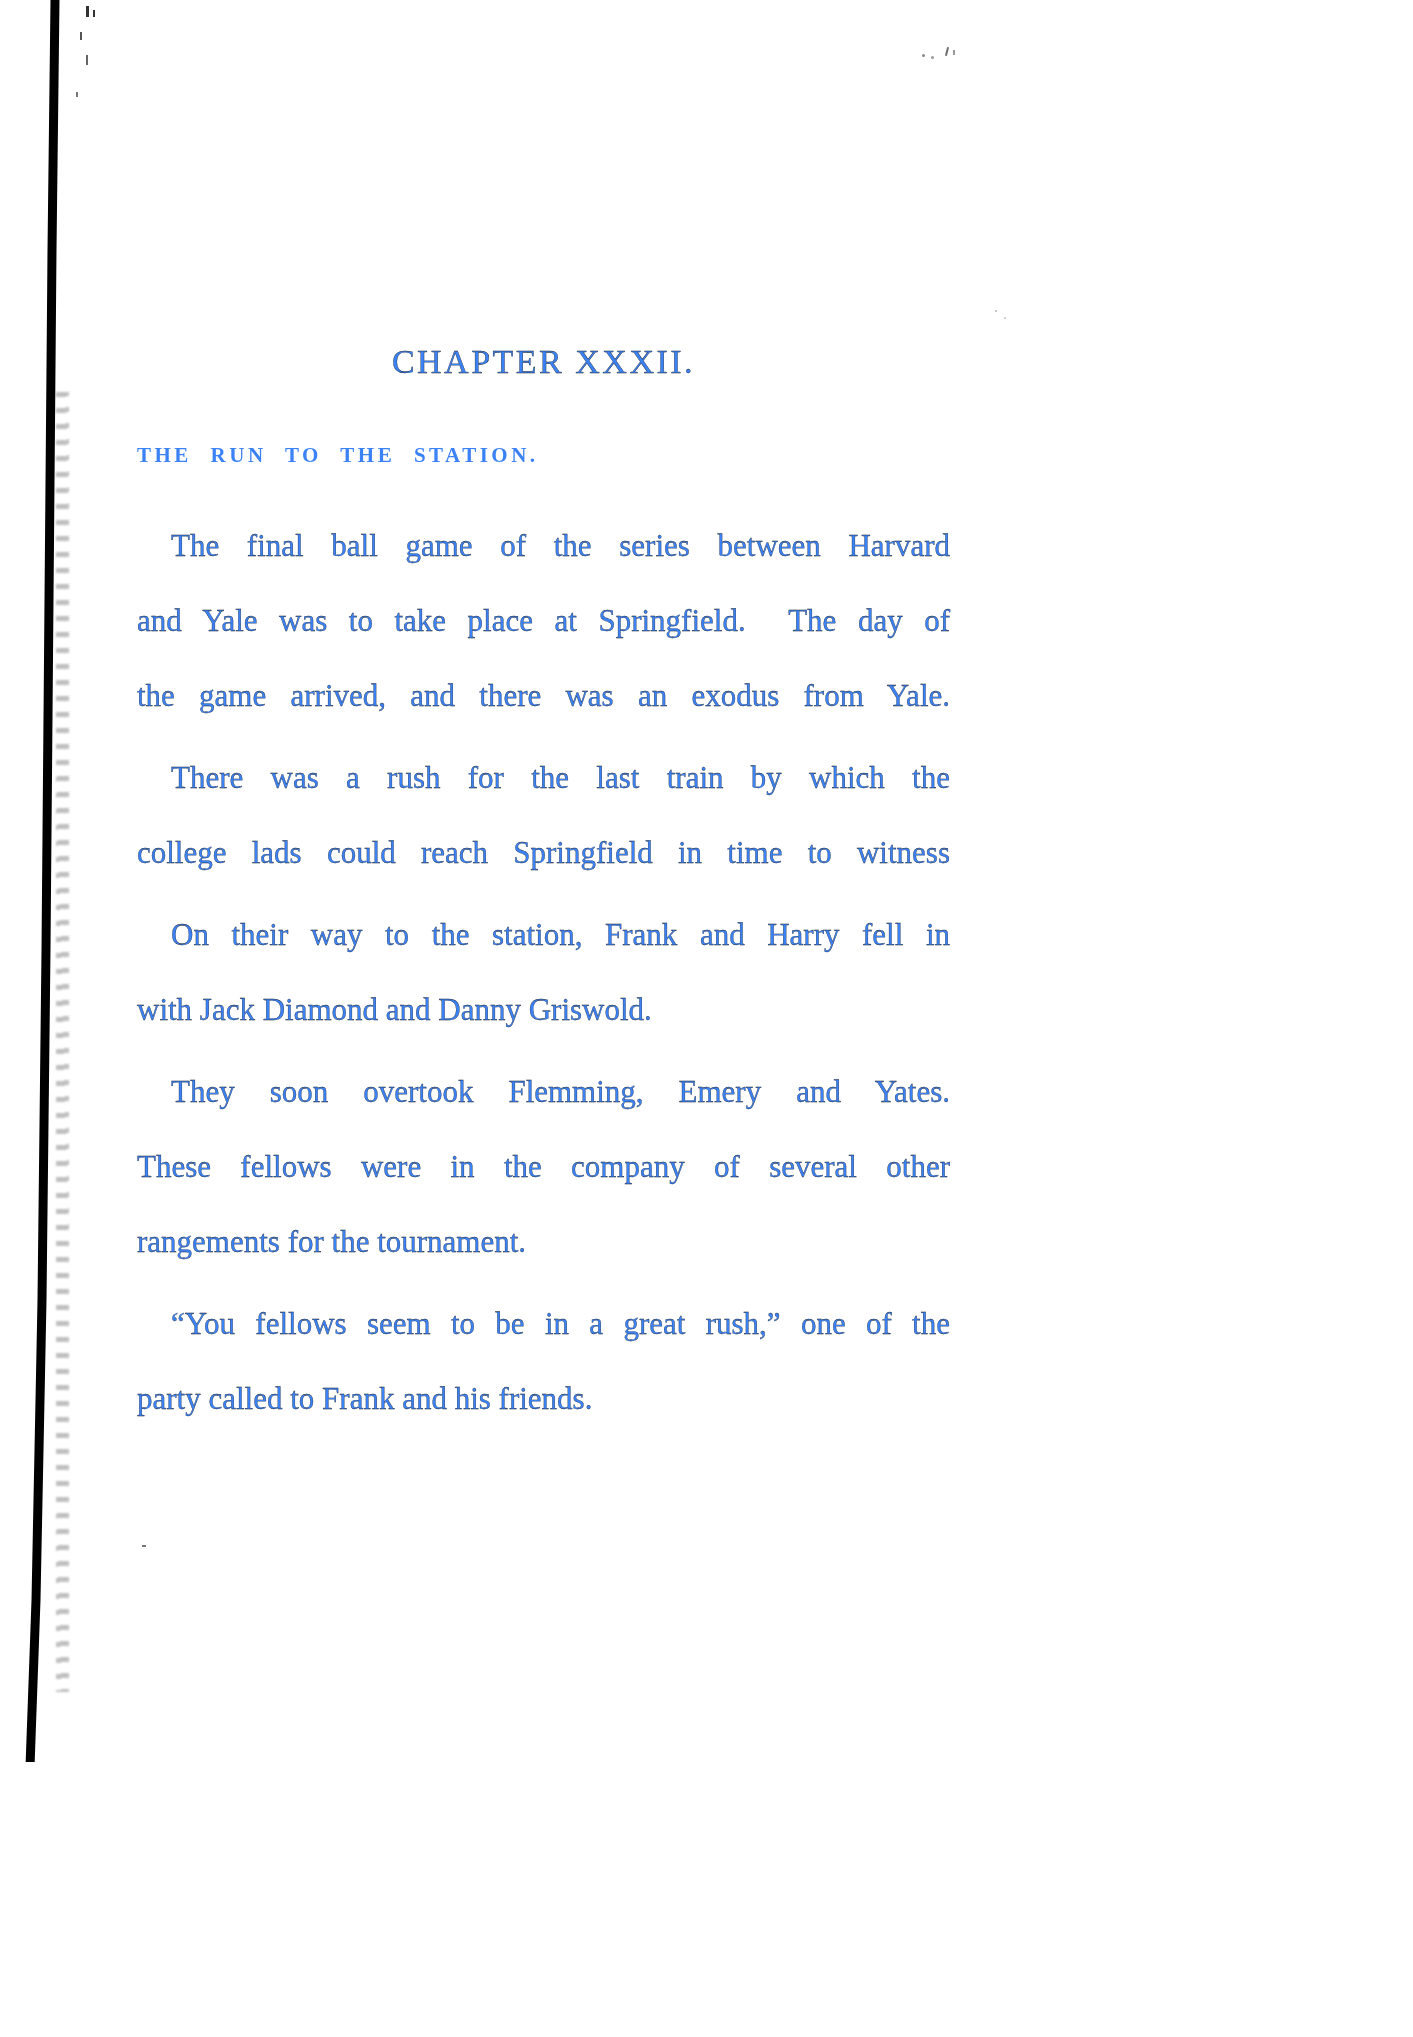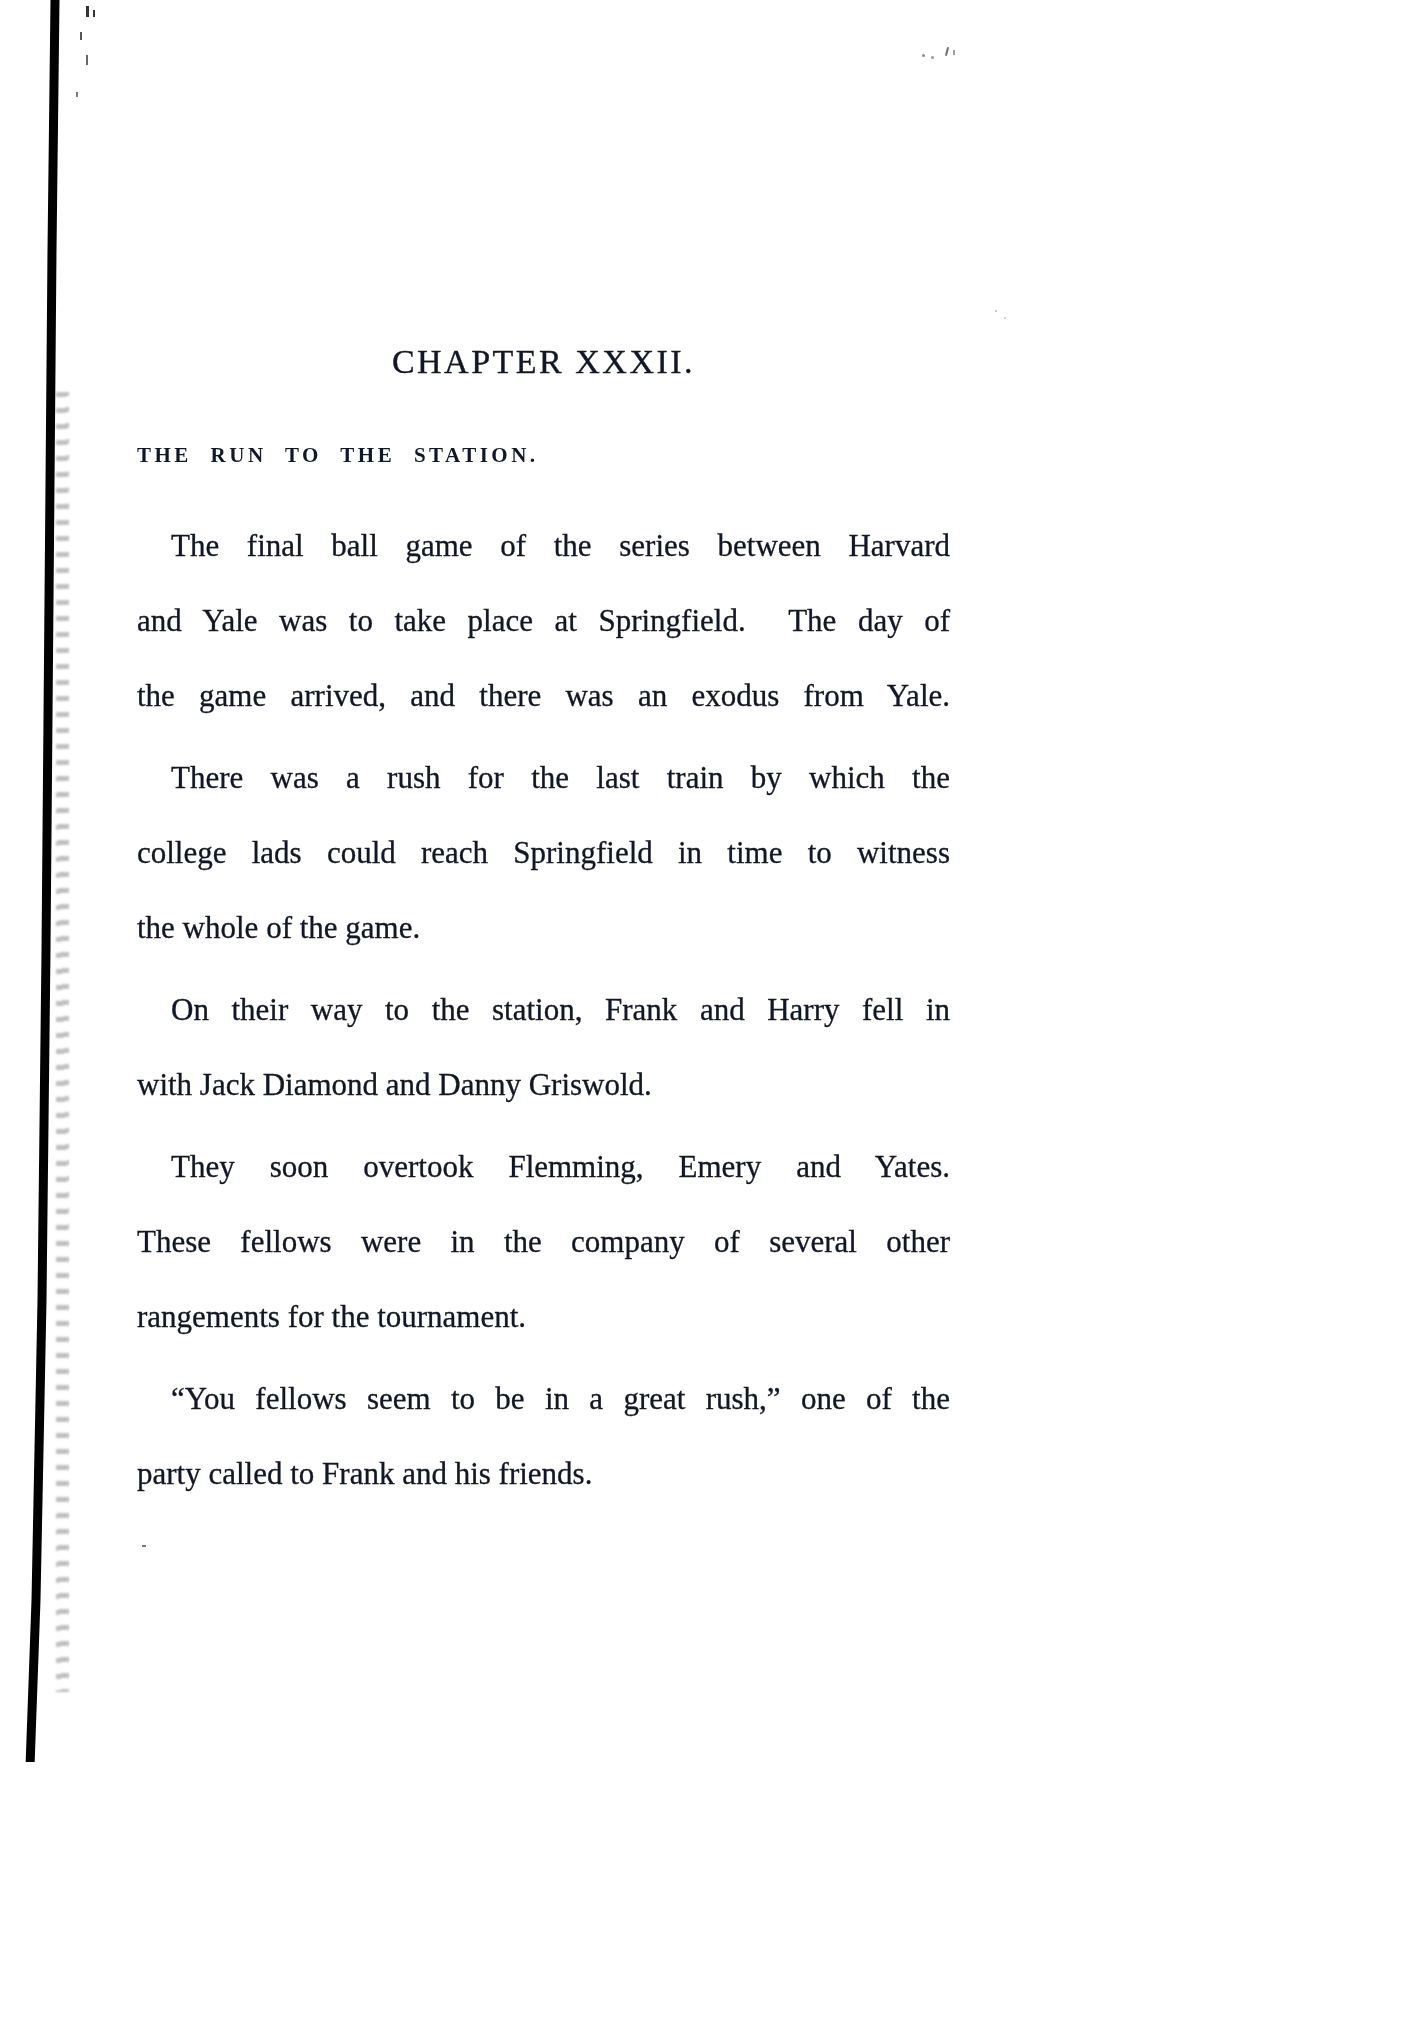--- a/index.html
+++ b/index.html
@@ -3,21 +3,21 @@
 <meta charset="utf-8">
 <style>
   html, body { margin: 0; padding: 0; background: #ffffff; }
   .page {
     position: relative;
     width: 1413px;
     height: 1762px;
     background: #ffffff;
     overflow: hidden;
     font-family: "Liberation Serif", "DejaVu Serif", serif;
-    color: #0f172a;
+    color: #3b82f6;
   }
   
   .gutter-svg { position: absolute; left: 0; top: 0; }
   
   .margin-noise {
     position: absolute;
     left: 56px; top: 392px;
     width: 13px; height: 1300px;
     background: repeating-linear-gradient(
       177deg,
@@ -91,21 +91,20 @@
     <h2 class="subheading">THE RUN TO THE STATION.</h2>
     <div class="bodytext">
         <div class="para">
           <div class="line first full">The final ball game of the series between Harvard</div>
           <div class="line full">and Yale was to take place at Springfield.  The day of</div>
           <div class="line full">the game arrived, and there was an exodus from Yale.</div>
         </div>
         <div class="para">
           <div class="line first full">There was a rush for the last train by which the</div>
           <div class="line full">college lads could reach Springfield in time to witness</div>
-          <div class="line">the whole of the game.</div>
         </div>
         <div class="para">
           <div class="line first full">On their way to the station, Frank and Harry fell in</div>
           <div class="line">with Jack Diamond and Danny Griswold.</div>
         </div>
         <div class="para">
           <div class="line first full">They soon overtook Flemming, Emery and Yates.</div>
           <div class="line full">These fellows were in the company of several other</div>
           <div class="line">rangements for the tournament.</div>
         </div>

